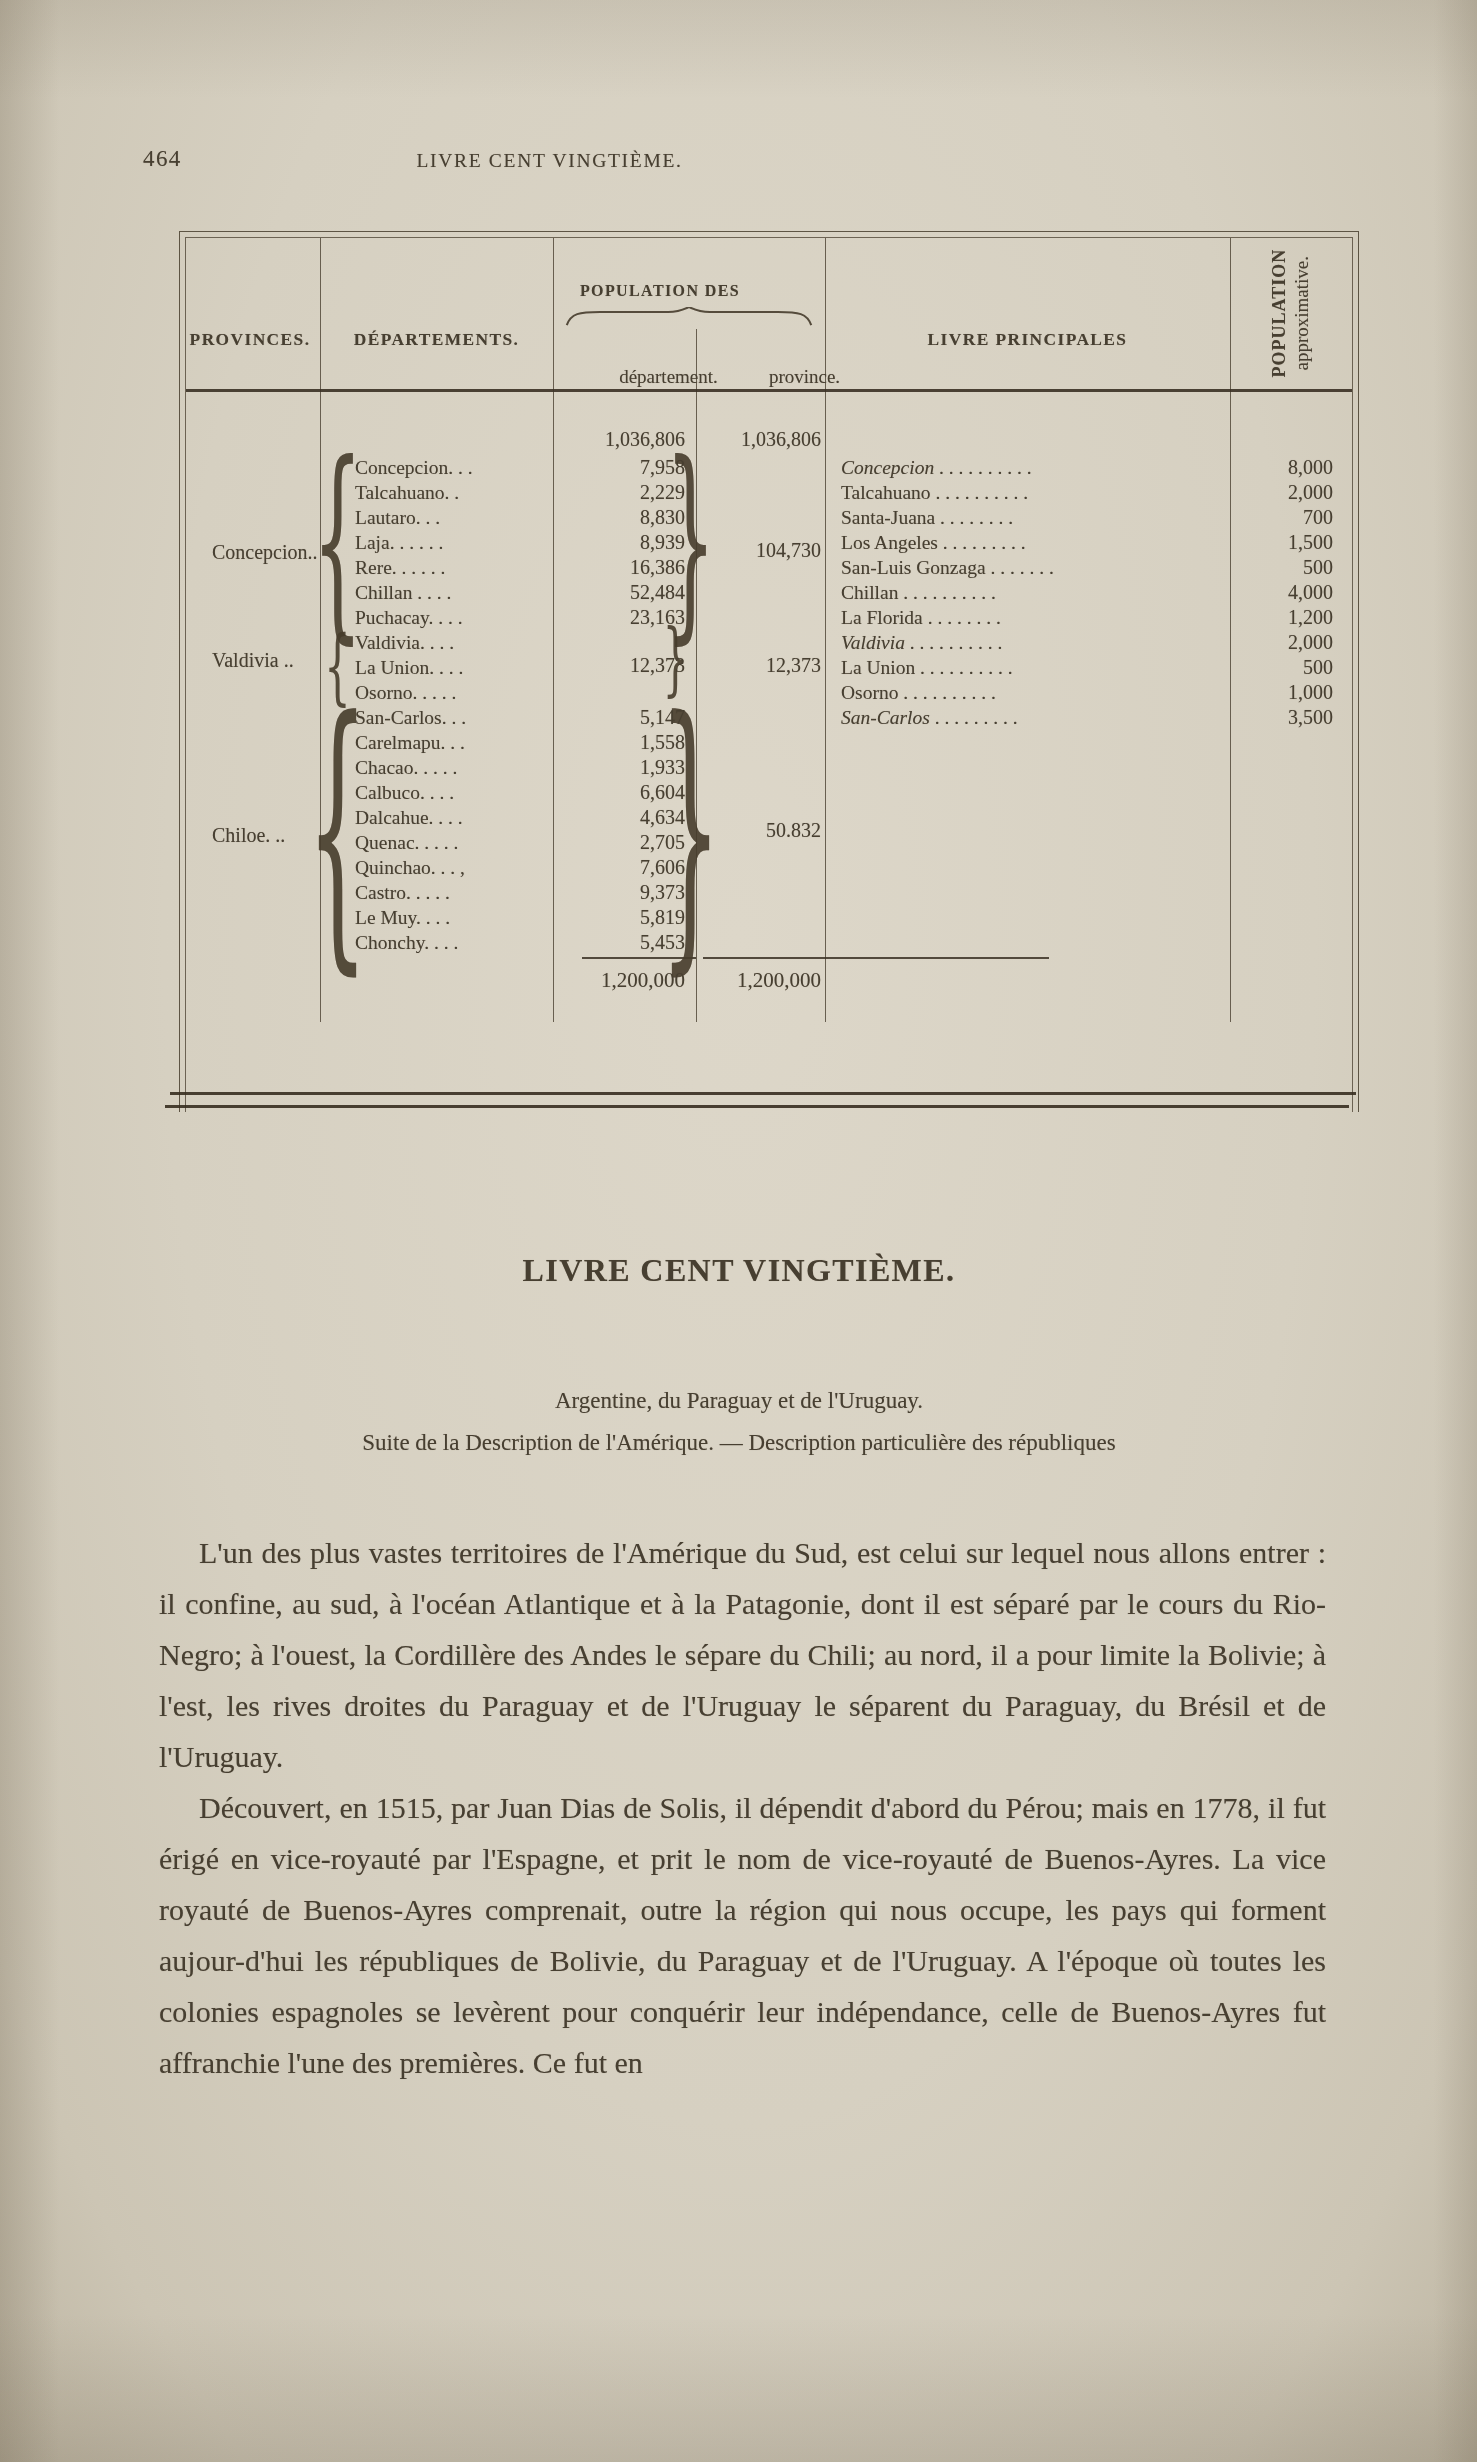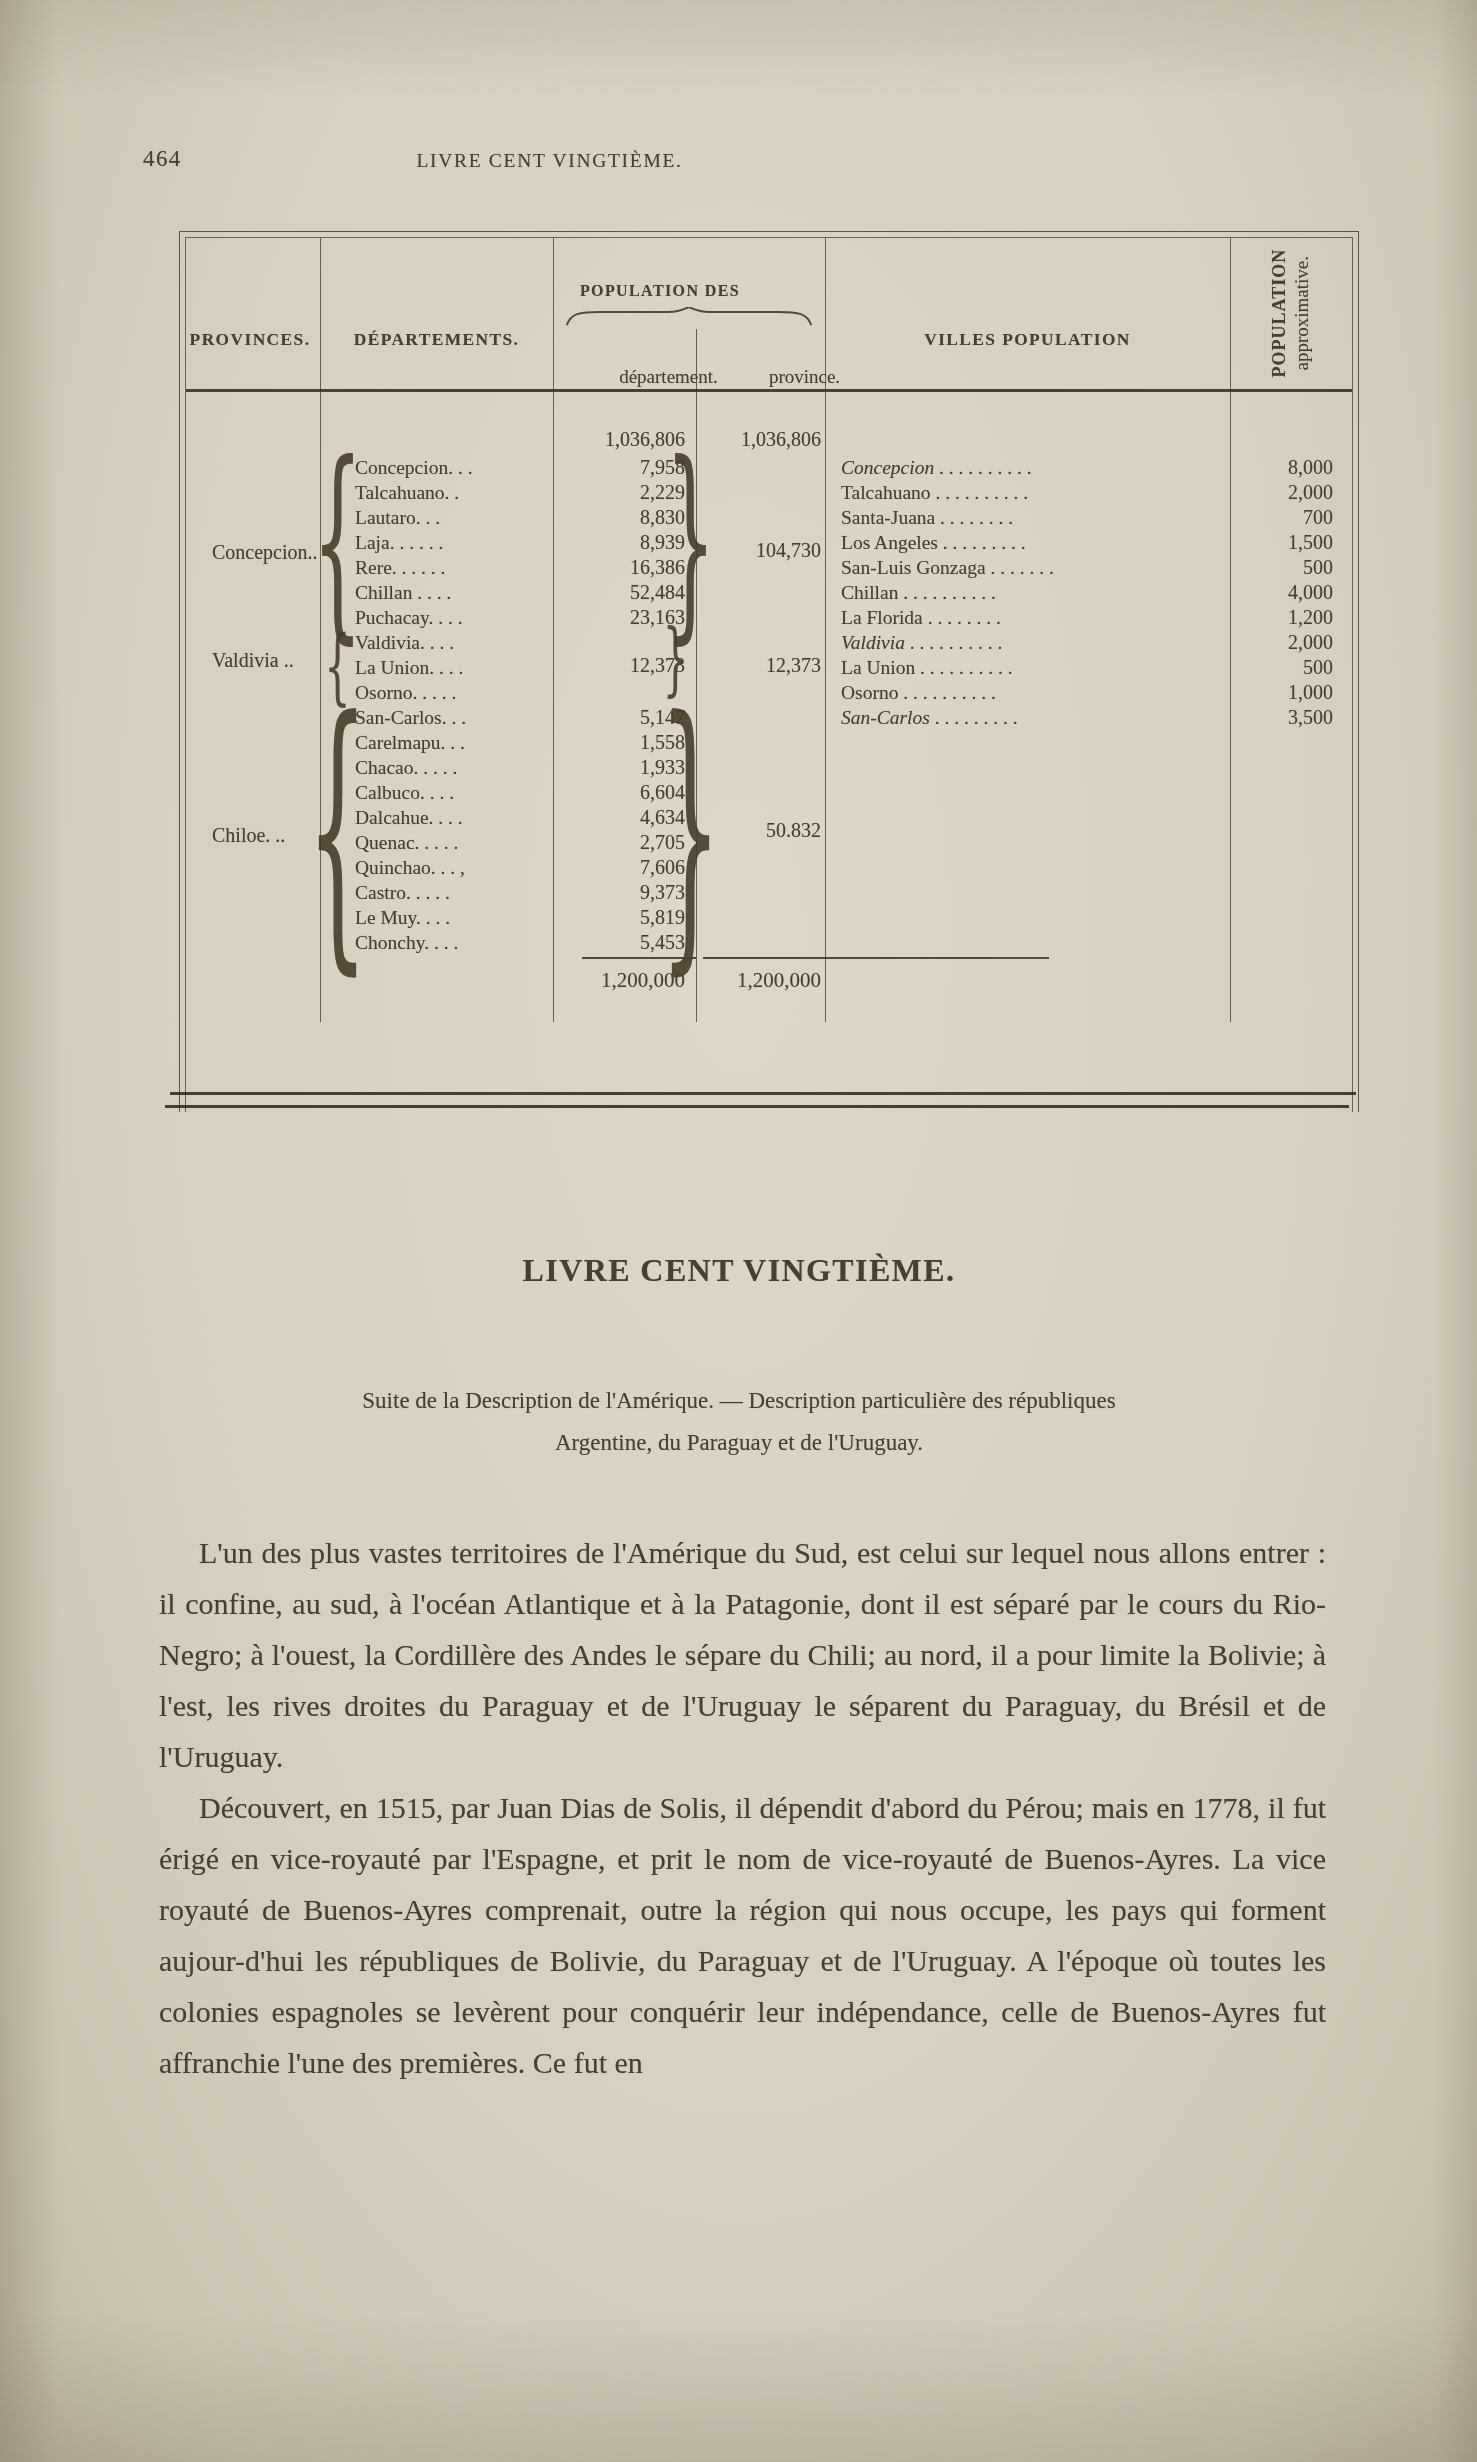--- a/index.html
+++ b/index.html
@@ -96,21 +96,21 @@
     <div class="bottom-rule br-2"></div>
 
     <div class="th th-prov">PROVINCES.</div>
     <div class="th th-dept">DÉPARTEMENTS.</div>
     <div class="th th-popdes">POPULATION DES</div>
     <svg class="hbrace" width="250" height="21" viewBox="0 0 360 30">
       <path d="M4,26 C10,9 22,7 52,7 L150,7 C166,7 173,3 180,0 C187,3 194,7 210,7 L308,7 C338,7 350,9 356,26" fill="none" stroke="rgba(70,60,44,.9)" stroke-width="3"></path>
     </svg>
     <div class="th-sub th-sub-d">département.</div>
     <div class="th-sub th-sub-p">province.</div>
-    <div class="th th-villes">VILLES POPULATION</div>
+    <div class="th th-villes">LIVRE PRINCIPALES</div>
     <div class="rot">
       <div class="rot-inner">
         <div class="rot-l1">POPULATION</div>
         <div class="rot-l2">approximative.</div>
       </div>
     </div>
 
     <div class="trow" style="top:195px;">
       <span class="c-dpop">1,036,806</span>
       <span class="c-ppop">1,036,806</span>
@@ -236,22 +236,22 @@
 
     <div class="trow" style="top:736px;">
       <span class="c-dpop" style="font-size:21px;">1,200,000</span>
       <span class="c-ppop" style="font-size:21px;">1,200,000</span>
     </div>
 
   </div>
 
   <div class="sec-title">LIVRE CENT VINGTIÈME.</div>
   <div class="sec-sub">
+    <div>Argentine, du Paraguay et de l'Uruguay.</div>
     <div>Suite de la Description de l'Amérique. — Description particulière des républiques</div>
-    <div>Argentine, du Paraguay et de l'Uruguay.</div>
   </div>
 
   <div class="bodytext">
     <p>L'un des plus vastes territoires de l'Amérique du Sud, est celui sur lequel nous allons entrer : il confine, au sud, à l'océan Atlantique et à la Patagonie, dont il est séparé par le cours du Rio-Negro; à l'ouest, la Cordillère des Andes le sépare du Chili; au nord, il a pour limite la Bolivie; à l'est, les rives droites du Paraguay et de l'Uruguay le séparent du Paraguay, du Brésil et de l'Uruguay.</p>
     <p>Découvert, en 1515, par Juan Dias de Solis, il dépendit d'abord du Pérou; mais en 1778, il fut érigé en vice-royauté par l'Espagne, et prit le nom de vice-royauté de Buenos-Ayres. La vice royauté de Buenos-Ayres comprenait, outre la région qui nous occupe, les pays qui forment aujour-d'hui les républiques de Bolivie, du Paraguay et de l'Uruguay. A l'époque où toutes les colonies espagnoles se levèrent pour conquérir leur indépendance, celle de Buenos-Ayres fut affranchie l'une des premières. Ce fut en</p>
   </div>
 
 </div>
 
 

